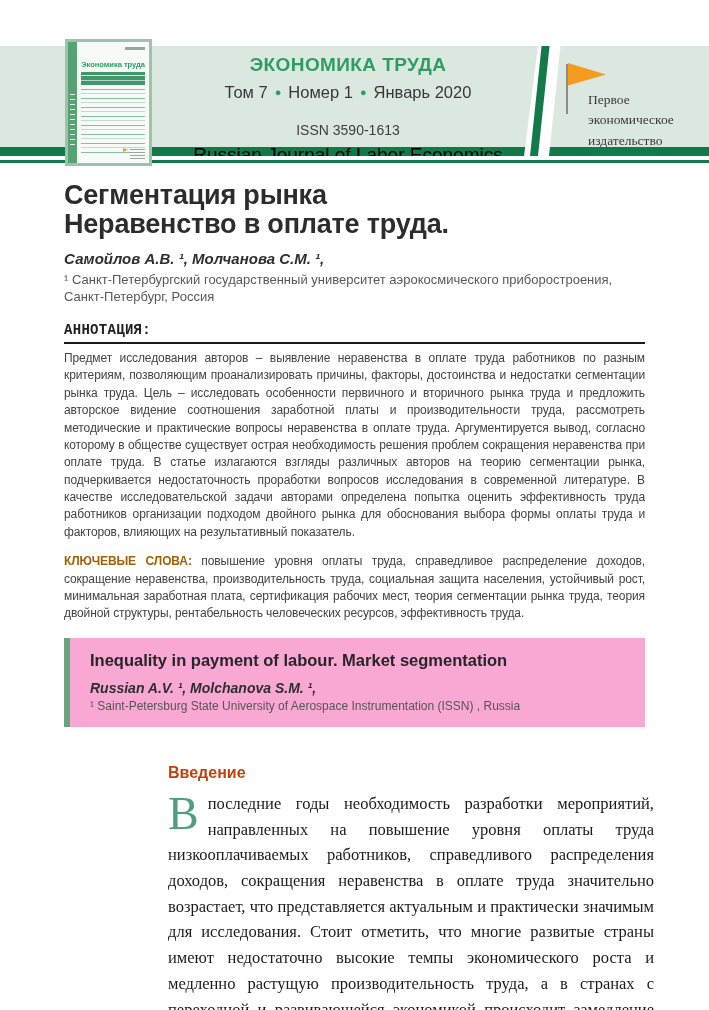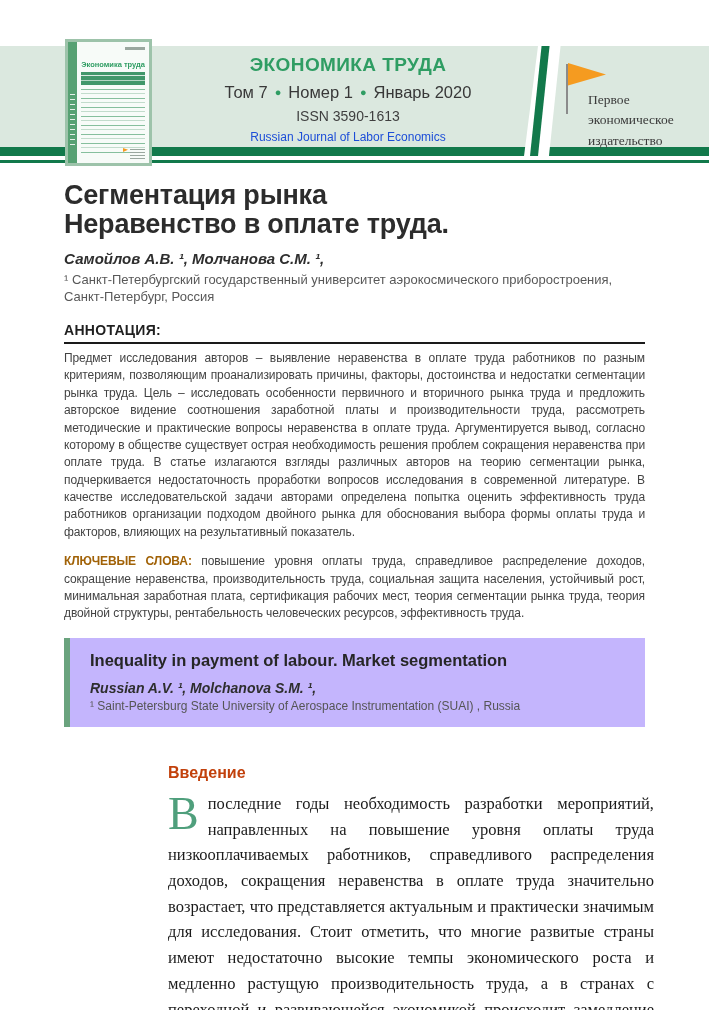--- a/index.html
+++ b/index.html
@@ -13,24 +13,24 @@
   .banner-main{
     position:absolute;left:0;top:46px;width:548px;height:110px;
     background:#dbe8df;
     clip-path:polygon(0 0,538px 0,524px 100%,0 100%);
   }
   .banner-main-bar{position:absolute;left:0;bottom:0;width:100%;height:9px;background:#12794b;}
   .banner-text{
     position:absolute;left:150px;top:8px;width:396px;text-align:center;
   }
   .journal-title-ru{font-size:19px;font-weight:bold;color:#2f9d63;letter-spacing:.4px;margin-bottom:7px;}
-  .volume-line{font-size:16.5px;color:#383838;margin-bottom:6px;}
+  .volume-line{font-size:16.5px;color:#383838;margin-bottom:20px;}
   .bullet{color:#2f9d63;font-size:11px;vertical-align:2px;padding:0 7px;}
   .issn-line{font-size:14px;color:#3f3f3f;margin-bottom:6px;}
-  .journal-title-en{font-size:12px;color:#1d4ed8;}
+  .journal-title-en{font-size:19px;color:#000000;}
   .divider-stripe{
     position:absolute;left:530px;top:46px;width:8px;height:110px;background:#12794b;
     transform:skewX(-6deg);transform-origin:bottom left;
   }
   .banner-pub{
     position:absolute;left:549px;top:46px;width:175px;height:110px;background:#dbe8df;
     transform:skewX(-6deg);transform-origin:bottom left;
   }
   .banner-pub-bar{position:absolute;left:0;bottom:0;width:100%;height:9px;background:#12794b;}
   .pub-content{position:absolute;inset:0;transform:skewX(6deg);transform-origin:bottom left;}
@@ -74,31 +74,31 @@
     position:absolute;left:7px;top:1px;right:0;bottom:1px;
     background:repeating-linear-gradient(to bottom,#9aa79f 0 1px,transparent 1px 3px);
   }
   
   .content{position:absolute;left:64px;top:181px;width:581px;}
   .article-title{
     font-size:27px;line-height:1.09;font-weight:bold;color:#2c2c2c;letter-spacing:-.2px;
   }
   .article-authors{margin-top:10px;font-size:15px;font-weight:bold;font-style:italic;color:#2e2e2e;}
   .article-affiliation{margin-top:4px;font-size:13px;line-height:1.35;color:#585858;}
-  .annotation-head-wrap{margin-top:15px;border-bottom:2px solid #1a1a1a;padding-bottom:3px;}
+  .annotation-head-wrap{margin-top:15px;border-bottom:2px solid #1a1a1a;padding-bottom:3px;font-family:Liberation Mono, monospace;}
   .annotation-heading{font-size:14px;font-weight:bold;color:#1f1f1f;letter-spacing:.3px;}
   .abstract-text{
     margin:6px 0 0;font-size:12px;line-height:1.45;color:#434343;text-align:justify;letter-spacing:-.1px;
   }
   .keywords-text{
     margin:12px 0 0;font-size:12px;line-height:1.45;color:#434343;text-align:justify;letter-spacing:-.1px;
   }
   .keywords-text strong{color:#a16207;}
   .english-box{
-    margin-top:15px;background:#c4b5fd;border-left:6px solid #6aa37e;
+    margin-top:15px;background:#f9a8d4;border-left:6px solid #6aa37e;
     padding:13px 20px 14px;box-sizing:border-box;
   }
   .english-title{font-size:16.5px;font-weight:bold;color:#262626;}
   .english-authors{margin-top:10px;font-size:14px;font-weight:bold;font-style:italic;color:#2e2e2e;}
   .english-affiliation{margin-top:3px;font-size:12px;color:#555555;}
   .intro{margin:37px 0 0 104px;width:486px;}
   .intro-heading{font-size:16px;font-weight:bold;color:#c2410c;margin-bottom:9px;}
   .intro-paragraph{
     margin:0;font-family:"Liberation Serif","DejaVu Serif",serif;
     font-size:16.5px;line-height:1.56;color:#1b1b1b;text-align:justify;
@@ -172,21 +172,21 @@
   <p class="abstract-text">Предмет исследования авторов – выявление неравенства в оплате труда работников по разным критериям, позволяющим проанализировать причины, факторы, достоинства и недостатки сегментации рынка труда. Цель – исследовать особенности первичного и вторичного рынка труда и предложить авторское видение соотношения заработной платы и производительности труда, рассмотреть методические и практические вопросы неравенства в оплате труда. Аргументируется вывод, согласно которому в обществе существует острая необходимость решения проблем сокращения неравенства при оплате труда. В статье излагаются взгляды различных авторов на теорию сегментации рынка, подчеркивается недостаточность проработки вопросов исследования в современной литературе. В качестве исследовательской задачи авторами определена попытка оценить эффективность труда работников организации подходом двойного рынка для обоснования выбора формы оплаты труда и факторов, влияющих на результативный показатель.</p>
 
   <p class="keywords-text">
     <strong>КЛЮЧЕВЫЕ СЛОВА:</strong>
     <span>повышение уровня оплаты труда, справедливое распределение доходов, сокращение неравенства, производительность труда, социальная защита населения, устойчивый рост, минимальная заработная плата, сертификация рабочих мест, теория сегментации рынка труда, теория двойной структуры, рентабельность человеческих ресурсов, эффективность труда.</span>
   </p>
 
   <div class="english-box">
     <div class="english-title">Inequality in payment of labour. Market segmentation</div>
     <div class="english-authors">Russian A.V. ¹, Molchanova S.M. ¹,</div>
-    <div class="english-affiliation">¹ Saint-Petersburg State University of Aerospace Instrumentation (SUAI) , Russia</div>
+    <div class="english-affiliation">¹ Saint-Petersburg State University of Aerospace Instrumentation (ISSN) , Russia</div>
   </div>
 
   <div class="intro">
     <div class="intro-heading">Введение</div>
     <p class="intro-paragraph">
       <span class="dropcap">В</span><span>последние годы необходимость разработки мероприятий, направленных на повышение уровня оплаты труда низкооплачиваемых работников, справедливого распределения доходов, сокращения неравенства в оплате труда значительно возрастает, что представляется актуальным и практически значимым для исследования. Стоит отметить, что многие развитые страны имеют недостаточно высокие темпы экономического роста и медленно растущую производительность труда, а в странах с переходной и развивающейся экономикой происходит замедление темпов экономического роста, продолжение роста безработицы, в некоторых наблюдается стагнация. И в этом случае во</span>
     </p>
   </div>
 </div>
 

